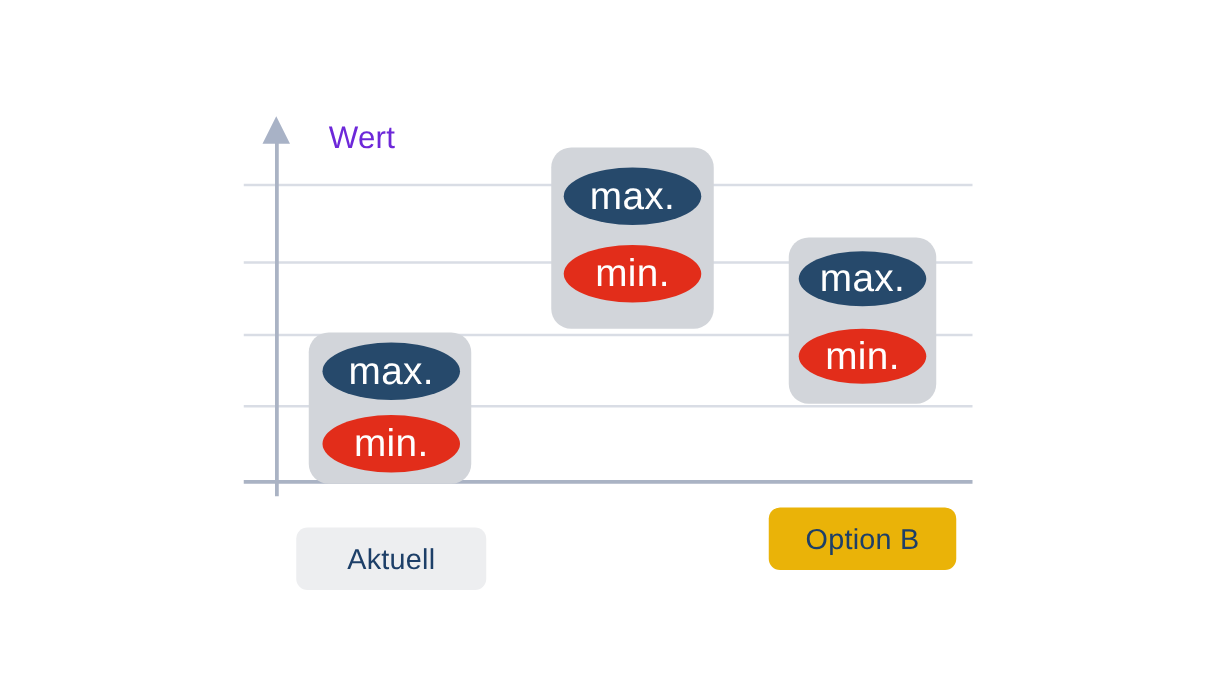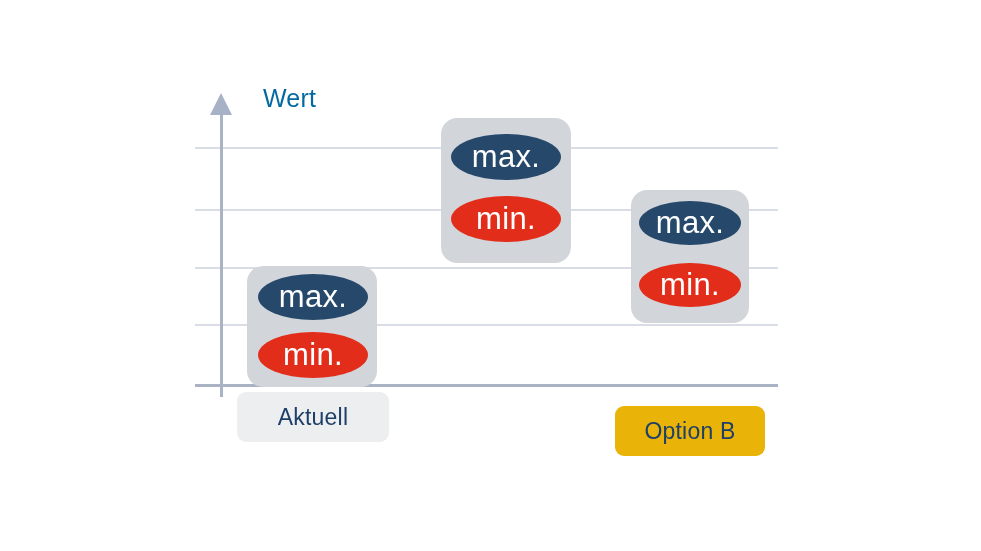--- a/index.html
+++ b/index.html
@@ -48,23 +48,23 @@
     top: 93px;
     width: 0;
     height: 0;
     border-left: 11px solid transparent;
     border-right: 11px solid transparent;
     border-bottom: 22px solid #a8b2c6;
   }
   .axis-title {
     position: absolute;
     left: 263px;
-    top: 84px;
+    top: 96px;
     font-size: 25px;
-    color: #0369a1;
+    color: #6d28d9;
     letter-spacing: .2px;
     white-space: nowrap;
   }
 
   
   .card {
     position: absolute;
     background: #d2d5da;
     border-radius: 16px;
   }
@@ -115,16 +115,16 @@
   <div class="bubble min" style="left:258px;top:332px;width:110px;height:46px">min.</div>
 
   <div class="card" style="left:441px;top:118px;width:130px;height:145px"></div>
   <div class="bubble max" style="left:451px;top:134px;width:110px;height:46px">max.</div>
   <div class="bubble min" style="left:451px;top:196px;width:110px;height:46px">min.</div>
 
   <div class="card" style="left:631px;top:190px;width:118px;height:133px"></div>
   <div class="bubble max" style="left:639px;top:201px;width:102px;height:44px">max.</div>
   <div class="bubble min" style="left:639px;top:263px;width:102px;height:44px">min.</div>
 
-  <div class="cat-label" style="left:237px;top:392px;width:152px;background:#edeef0">Aktuell</div>
+  <div class="cat-label" style="left:237px;top:422px;width:152px;background:#edeef0">Aktuell</div>
   <div class="cat-label" style="left:615px;top:406px;width:150px;background:#eab308">Option B</div>
 
 </div>
 
 </body></html>

